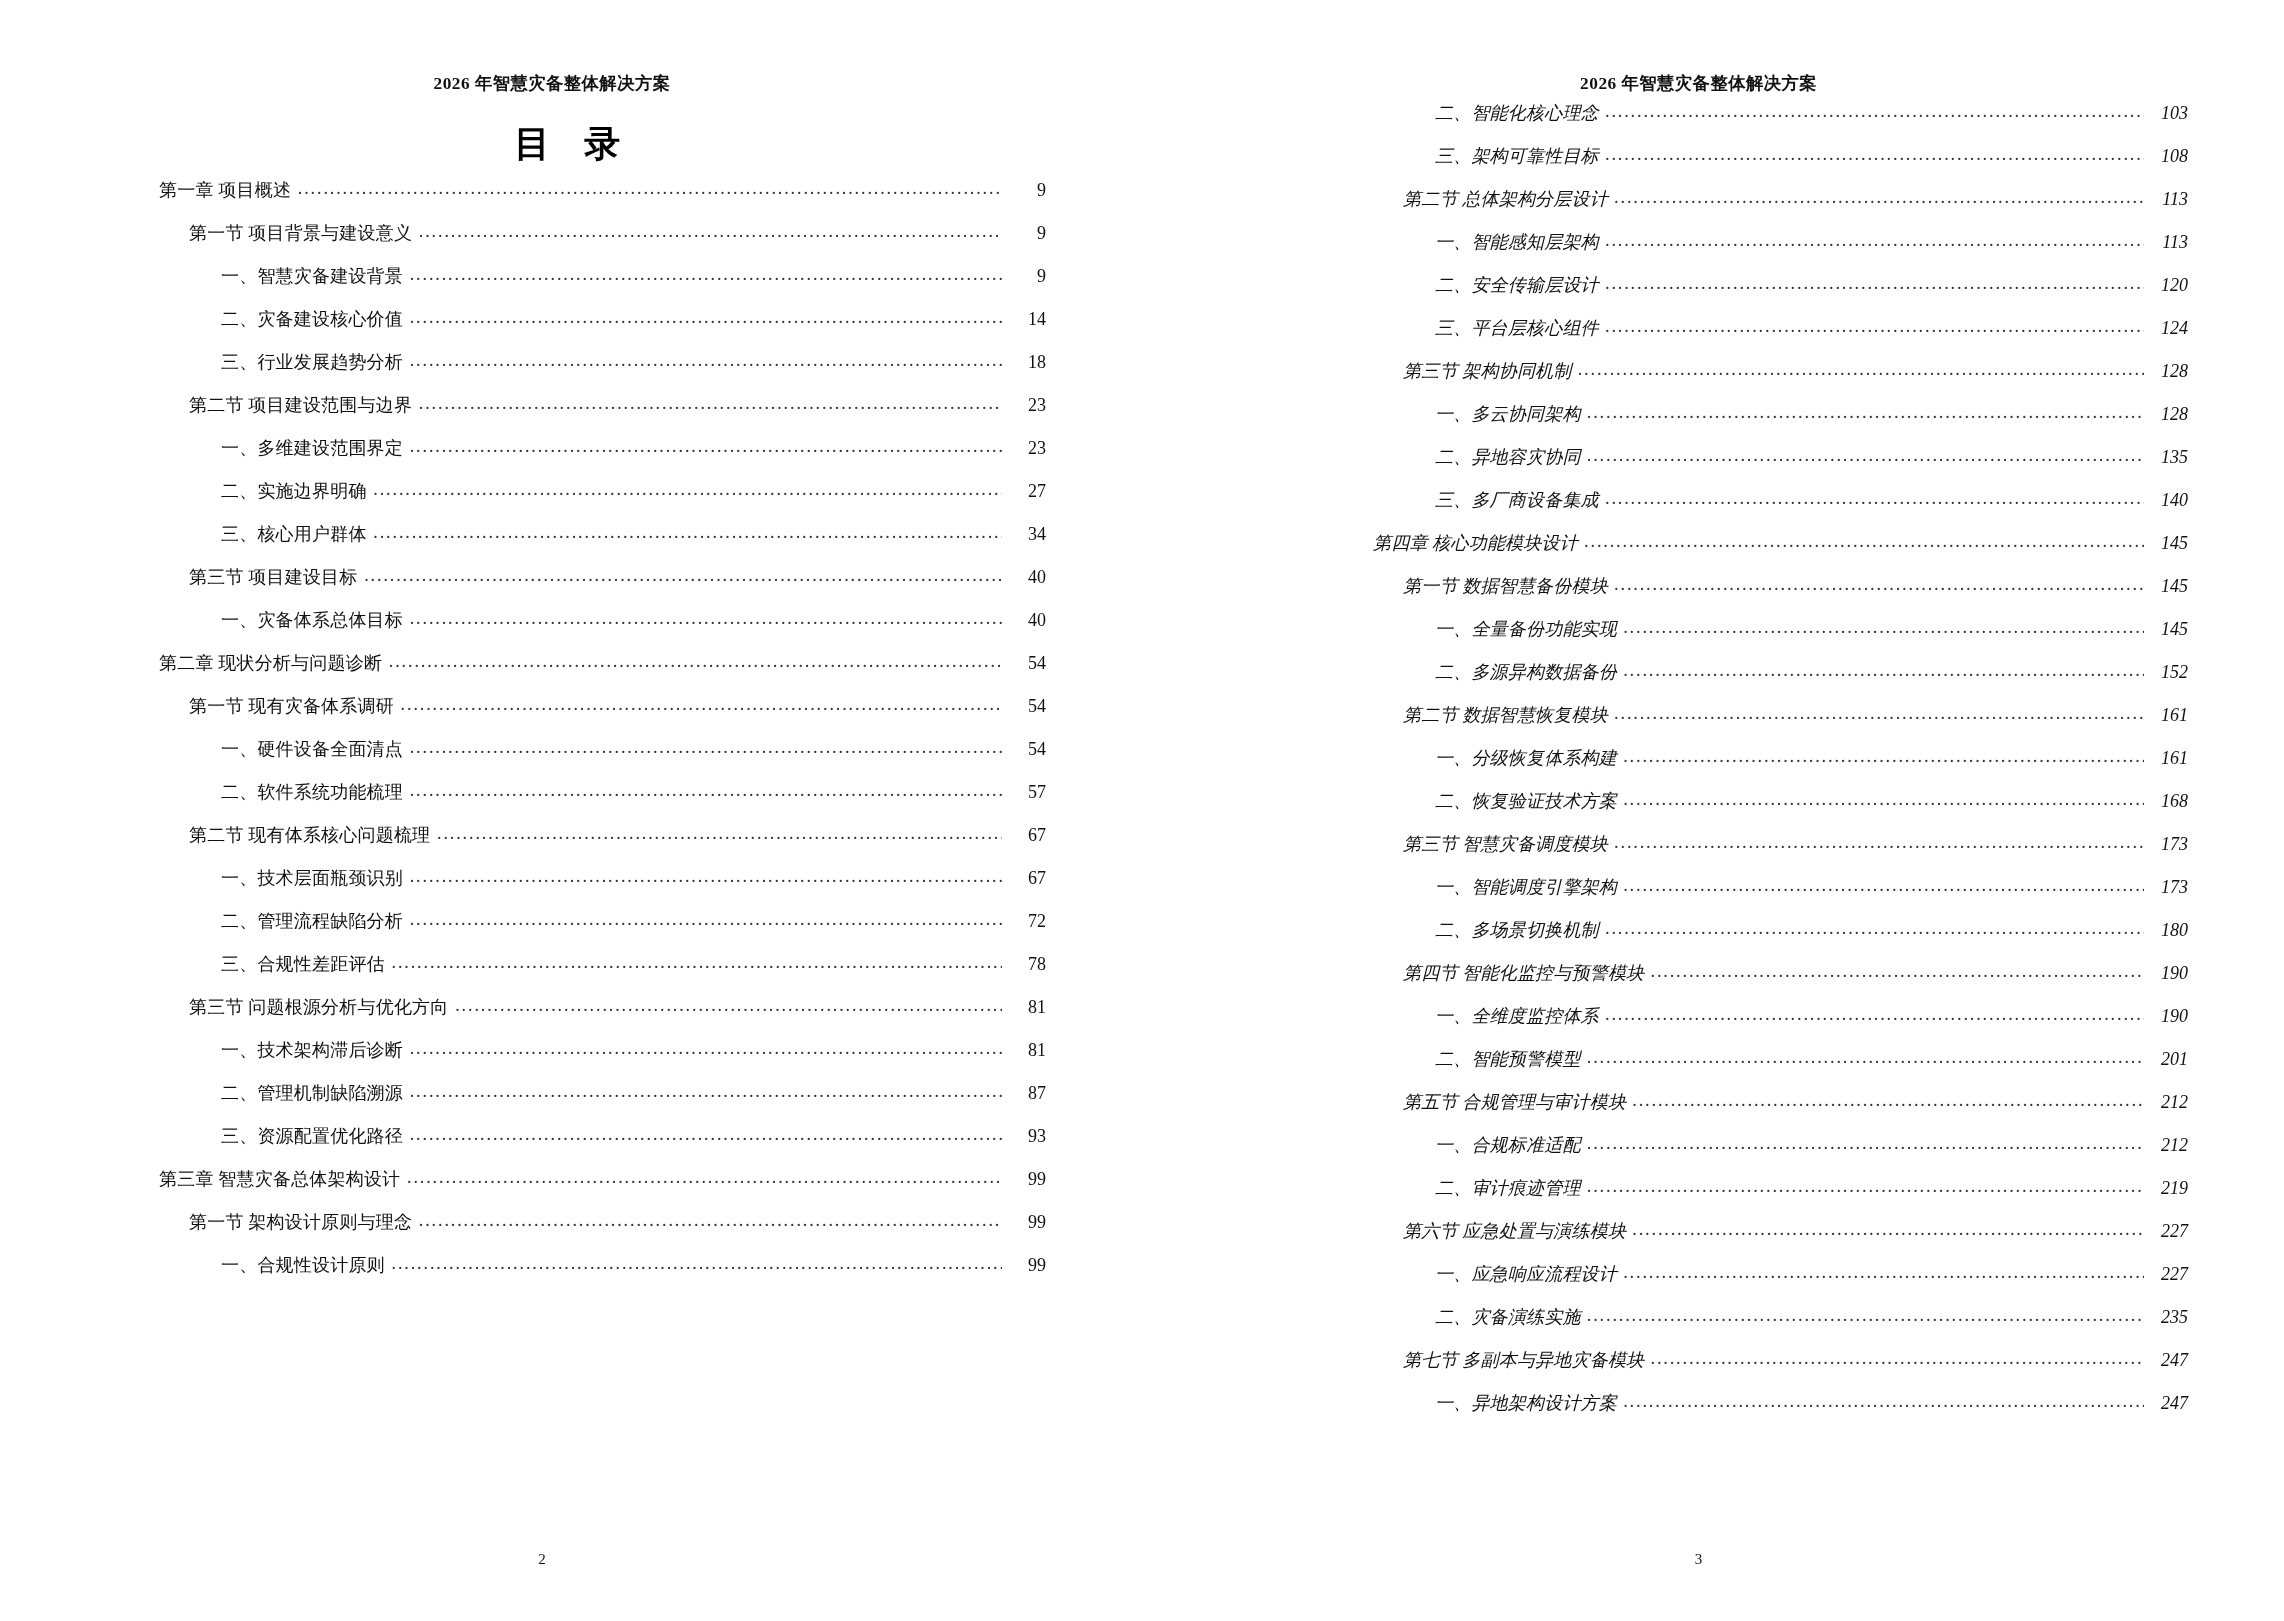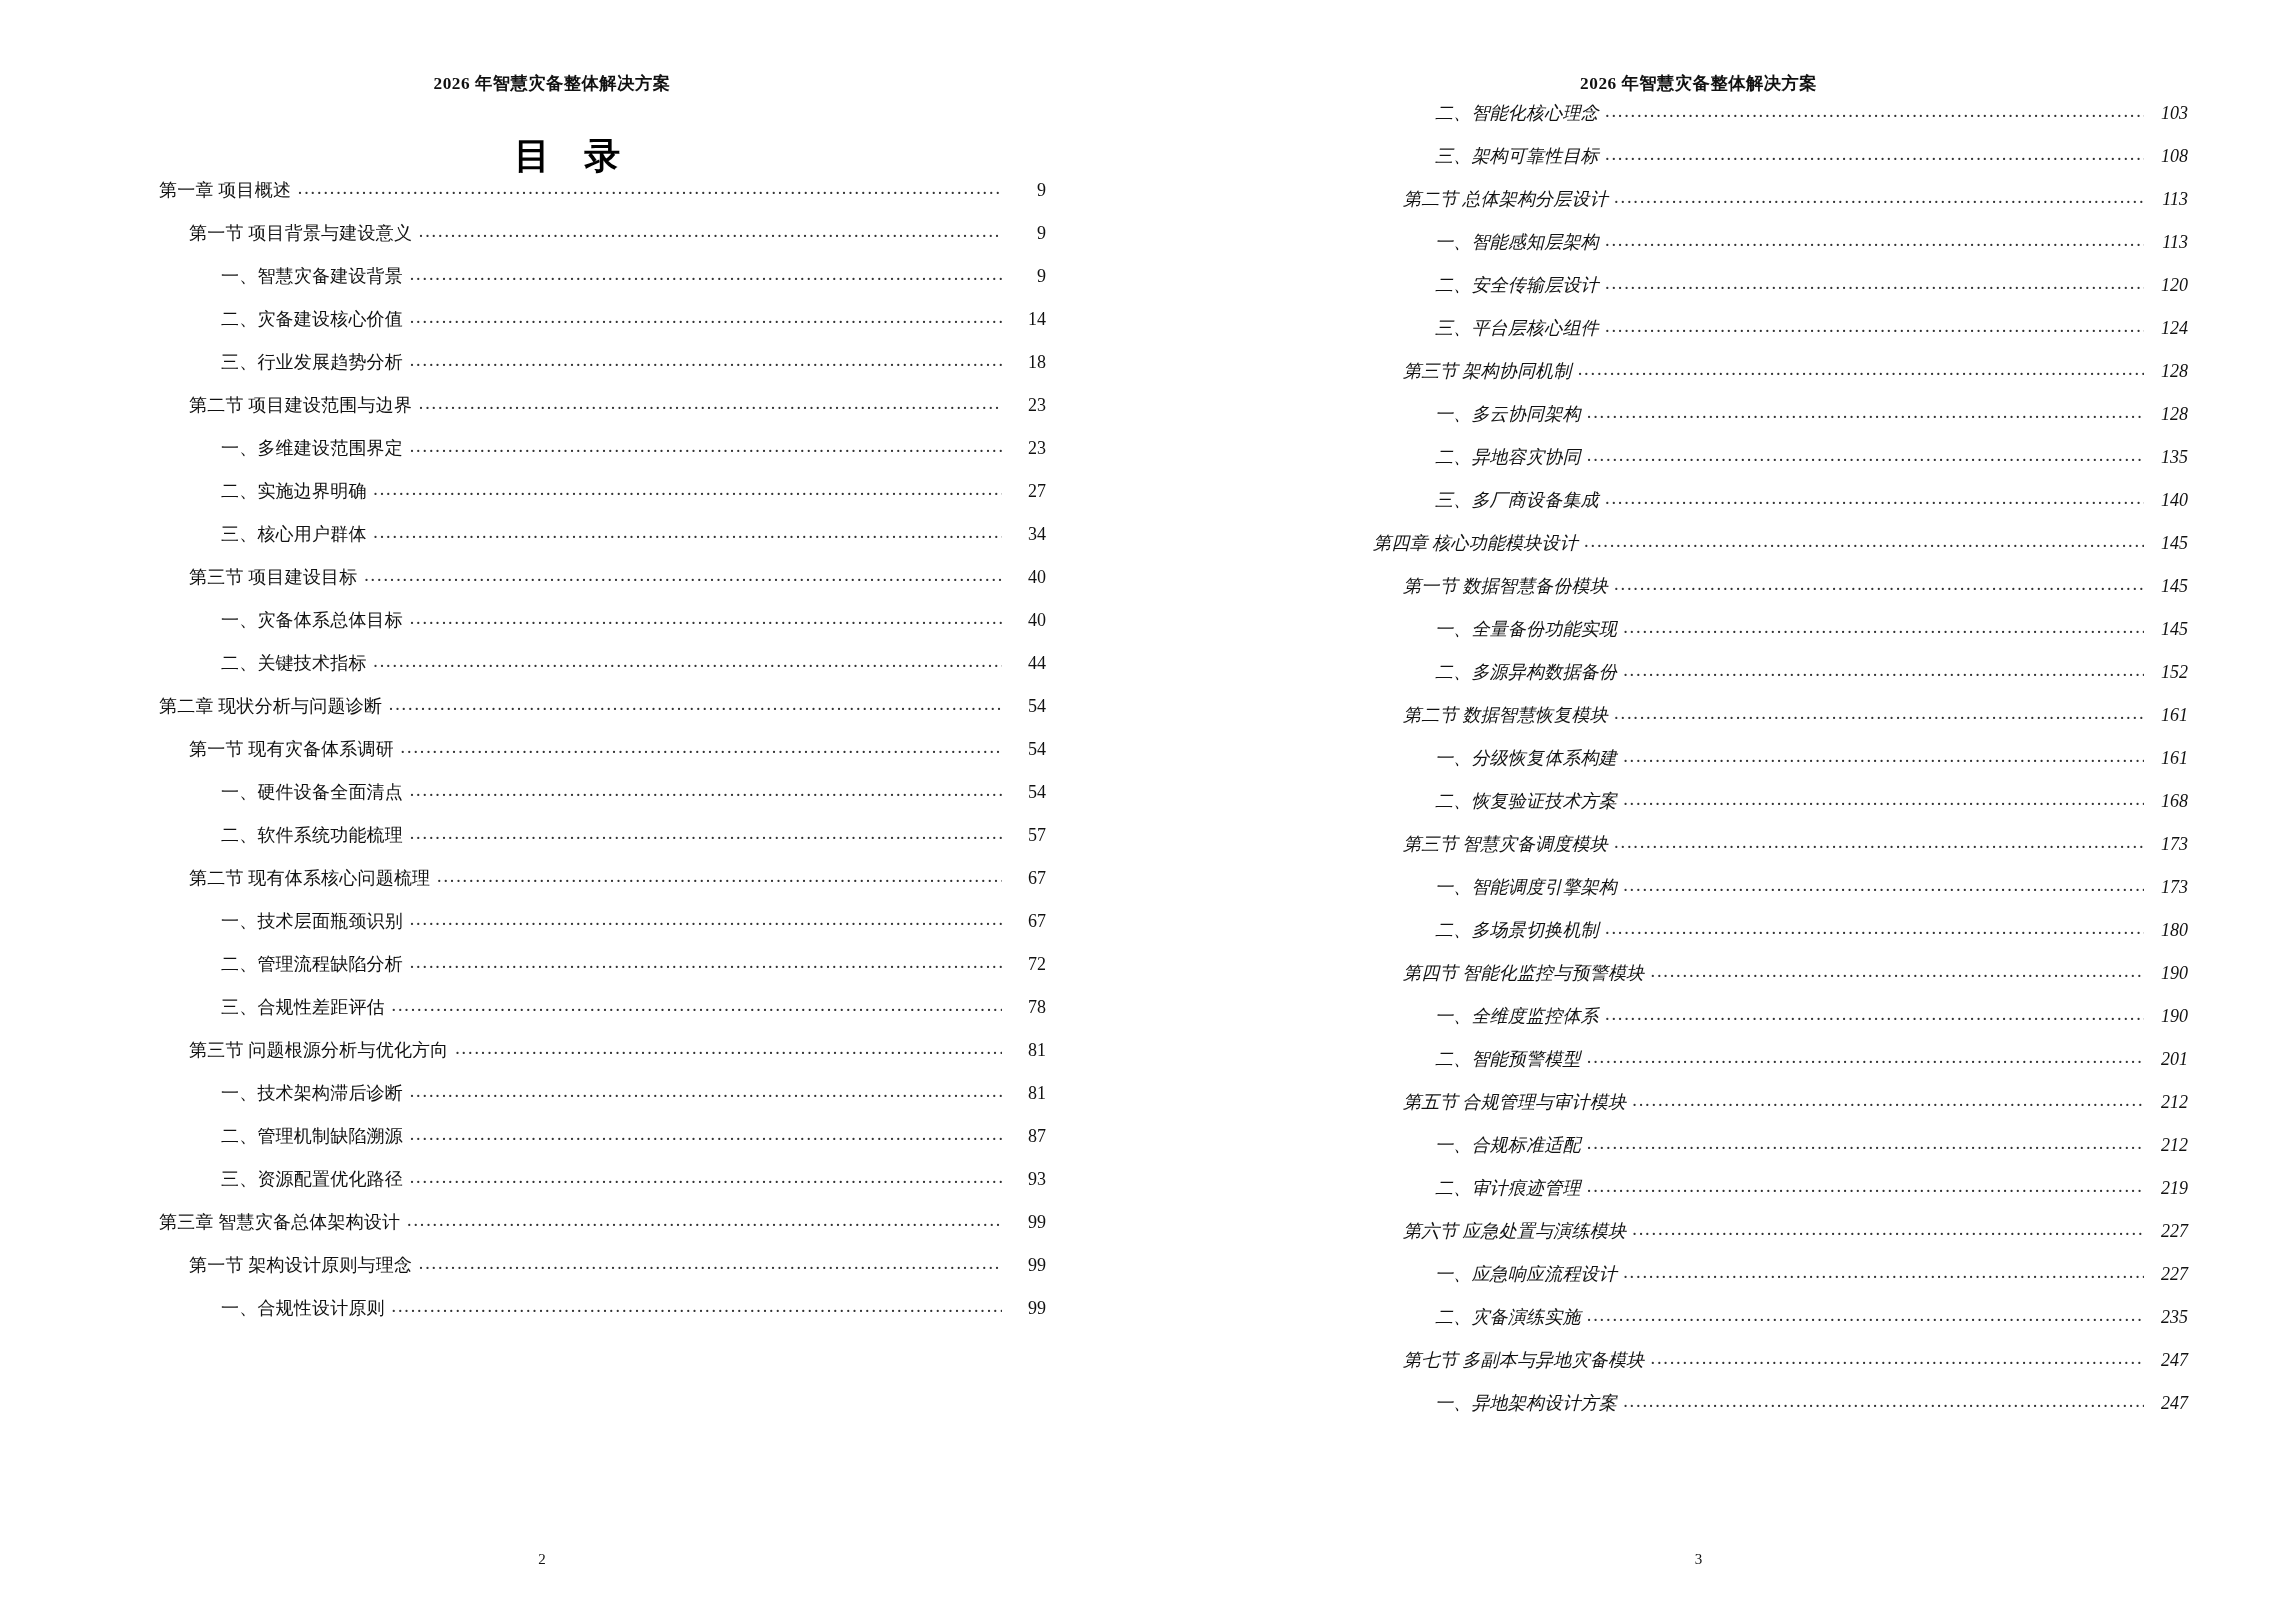--- a/index.html
+++ b/index.html
@@ -25,21 +25,21 @@
   .page.left .running-head { transform:translateX(-19px); }
   .page.right .running-head { transform:translateX(-14.4px); }
 
   .doc-title {
     position:absolute; top:120px; left:0; right:0;
     text-align:center;
     font-size:36px; font-weight:bold;
     letter-spacing:12.5px;
     color:#000;
   }
-  .page.left .doc-title { transform:translateX(-29px);margin-top:12px; }
+  .page.left .doc-title { transform:translateX(-29px); }
 
   .toc {
     position:absolute; left:0; right:0;
   }
   .page.left .toc { top:178px; }
   .page.right .toc { top:101px;font-style:italic; }
 
   .toc-row {
     display:flex;
     align-items:baseline;
@@ -143,25 +143,20 @@
           <div class="toc-row lvl-2">
             <span class="label">第三节  项目建设目标</span>
             <span class="dots"></span>
             <span class="pg">40</span>
           </div>
           <div class="toc-row lvl-3">
             <span class="label">一、灾备体系总体目标</span>
             <span class="dots"></span>
             <span class="pg">40</span>
           </div>
-          <div class="toc-row lvl-3">
-            <span class="label">二、关键技术指标</span>
-            <span class="dots"></span>
-            <span class="pg">44</span>
-          </div>
           <div class="toc-row lvl-1">
             <span class="label">第二章  现状分析与问题诊断</span>
             <span class="dots"></span>
             <span class="pg">54</span>
           </div>
           <div class="toc-row lvl-2">
             <span class="label">第一节  现有灾备体系调研</span>
             <span class="dots"></span>
             <span class="pg">54</span>
           </div>

